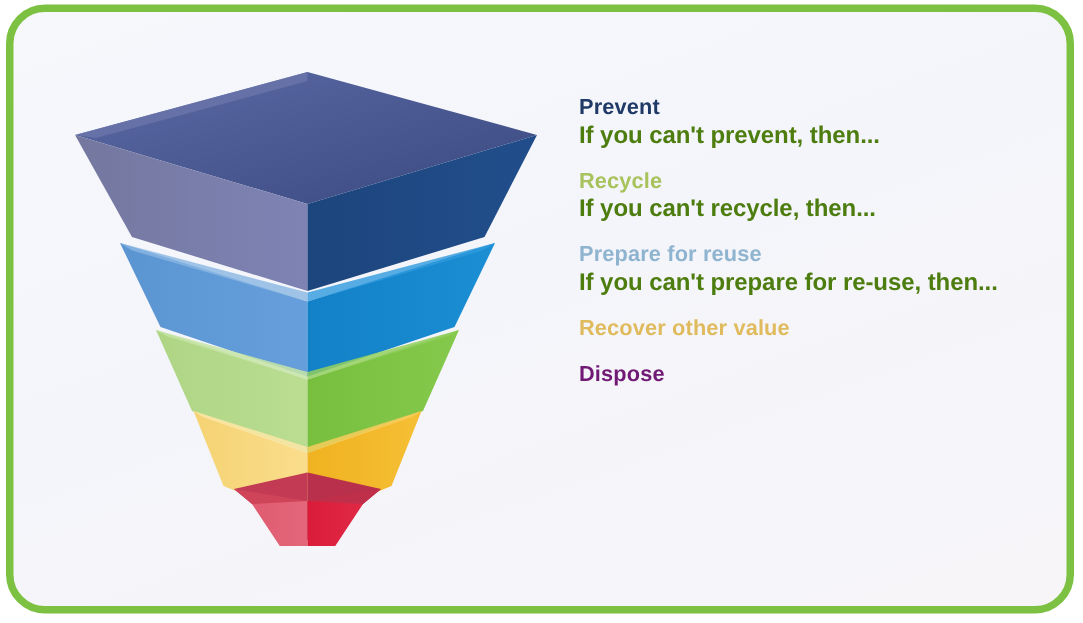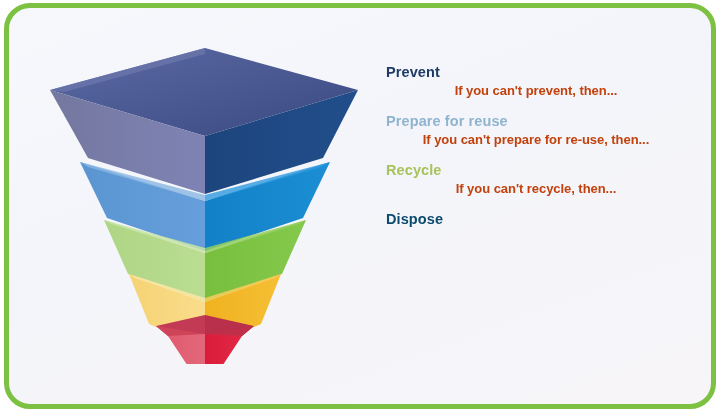--- a/index.html
+++ b/index.html
@@ -56,26 +56,25 @@
     margin-bottom: 13px;
   }
   .entry-title {
     font-size: 14.5px;
     font-weight: bold;
     line-height: 17px;
     letter-spacing: 0.1px;
     margin-bottom: 1px;
   }
   .entry-desc {
-    font-size: 13px;
+    font-size: 16px;
     font-weight: bold;
     line-height: 17px;
     letter-spacing: -0.05px;
-    color: #c2410c;
-    text-align: center;
+    color: #4d7c0f;
   }
   .e0 { margin-bottom: 14px; }
   .e1 { margin-bottom: 14px; }
   .e2 { margin-bottom: 14px; }
   .e3 { margin-bottom: 14px; }
 </style>
 </head>
 <body>
 
 <div id="canvas">
@@ -178,32 +177,33 @@
       </svg>
     </div>
 
     <div id="legend">
 
       <div class="entry e0">
         <div class="entry-title" style="color:#1f3a66">Prevent</div>
         <div class="entry-desc">If you can't prevent, then...</div>
       </div>
 
+      <div class="entry e2">
+        <div class="entry-title" style="color:#a8c25c">Recycle</div>
+        <div class="entry-desc">If you can't recycle, then...</div>
+      </div>
+
       <div class="entry e1">
         <div class="entry-title" style="color:#8fb4cf">Prepare for reuse</div>
         <div class="entry-desc">If you can't prepare for re-use, then...</div>
       </div>
 
-      <div class="entry e2">
-        <div class="entry-title" style="color:#a8c25c">Recycle</div>
-        <div class="entry-desc">If you can't recycle, then...</div>
-      </div>
-
       <div class="entry e3">
+        <div class="entry-title" style="color:#e0bb5e">Recover other value</div>
       </div>
 
       <div class="entry e4">
-        <div class="entry-title" style="color:#0c4a6e">Dispose</div>
+        <div class="entry-title" style="color:#701a75">Dispose</div>
       </div>
 
     </div>
   </div>
 </div>
 
 </body></html>

